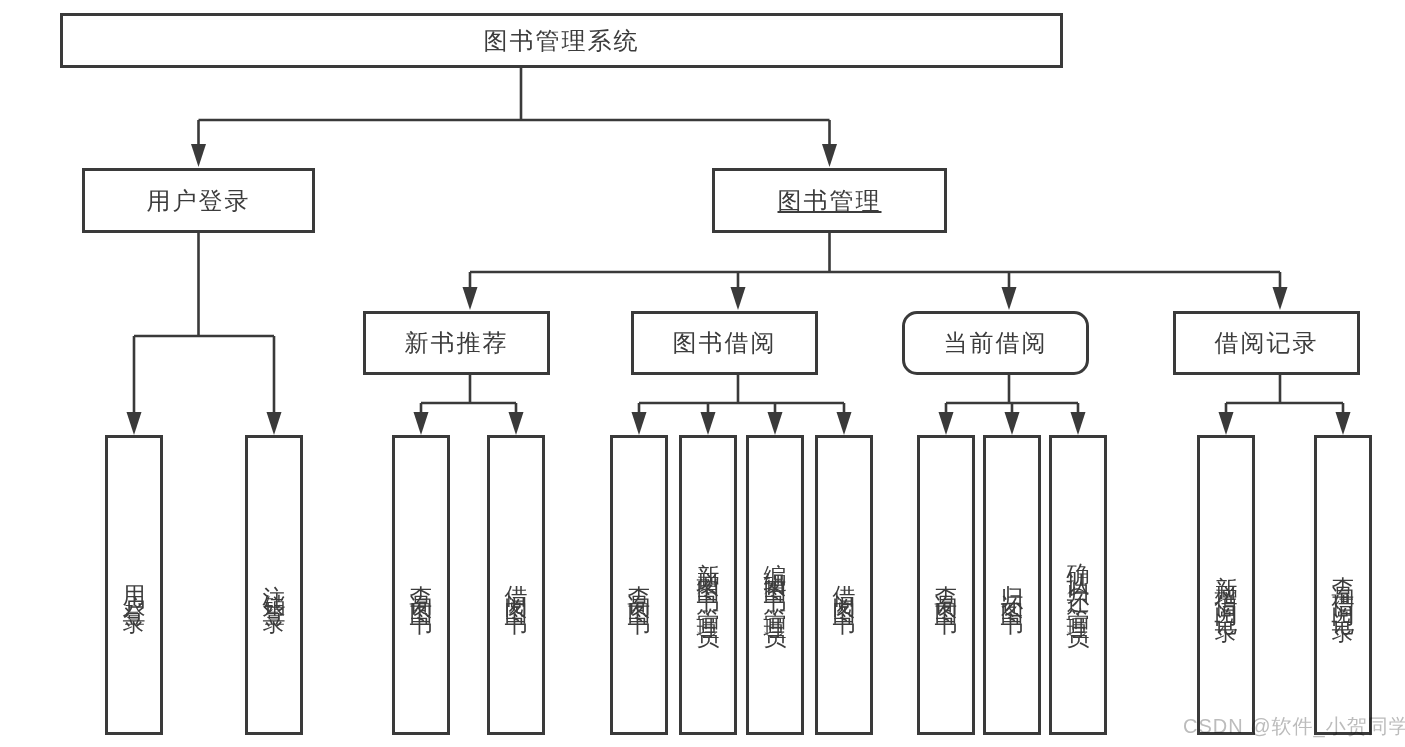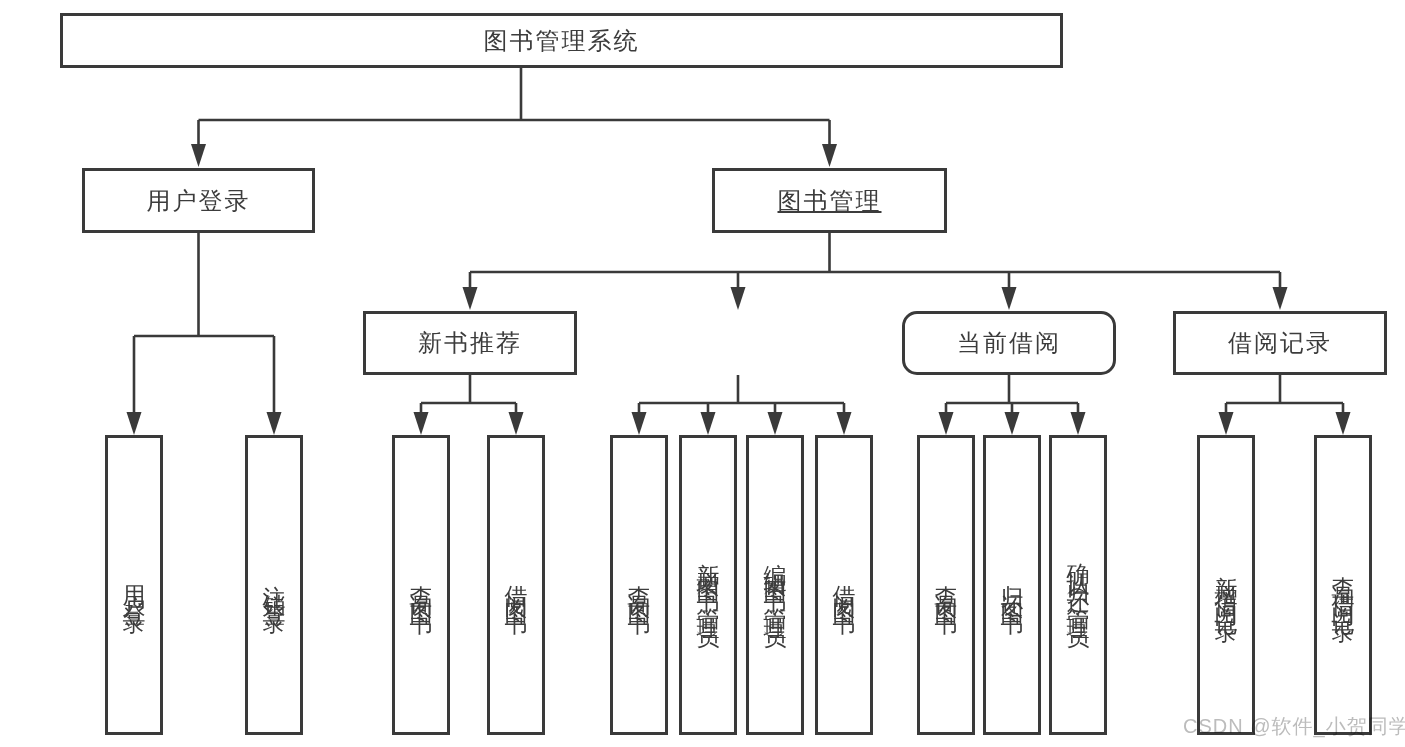--- a/index.html
+++ b/index.html
@@ -27,21 +27,21 @@
     align-items: center;
     justify-content: center;
     color: var(--text, #3c3c3c);
     font-size: 24px;
     letter-spacing: 2px;
     white-space: nowrap;
   }
   .root  { left: 20px;  top: 13px;  width: 1003px; height: 55px; margin-left: 40px; }
   .l2-0  { left: 82px;  top: 168px; width: 233px;  height: 65px; }
   .l2-1  { left: 712px; top: 168px; width: 235px;  height: 65px; text-decoration: underline; }
-  .l3    { top: 311px;  width: 214px; height: 64px; }
+  .l3    { top: 311px;  width: 187px; height: 64px; }
   .l3-0  { left: 363px; }
   .l3-1  { left: 631px; }
   .l3-2  { left: 902px; border-radius: 15px; }
   .l3-3  { left: 1173px; }
   .leaf  { top: 435px; width: 58px; height: 300px; font-size: 23px; letter-spacing: 0; }
   .lf-0  { left: 105px; }
   .lf-1  { left: 245px; }
   .lf-2  { left: 392px; }
   .lf-3  { left: 487px; }
   .lf-4  { left: 610px; }
@@ -105,20 +105,21 @@
       <polygon points="1335.5,412 1350.5,412 1343,435"></polygon>
     </g>
   </svg>
 
   <div class="node root">图书管理系统</div>
 
   <div class="node l2-0">用户登录</div>
   <div class="node l2-1">图书管理</div>
 
   <div class="node l3 l3-0">新书推荐</div>
+  <div class="node l3 l3-1">图书借阅</div>
   <div class="node l3 l3-2">当前借阅</div>
   <div class="node l3 l3-3">借阅记录</div>
 
   <div class="node leaf lf-0">
     <span class="vtext">用户登录</span>
   </div>
   <div class="node leaf lf-1">
     <span class="vtext">注销登录</span>
   </div>
   <div class="node leaf lf-2">

